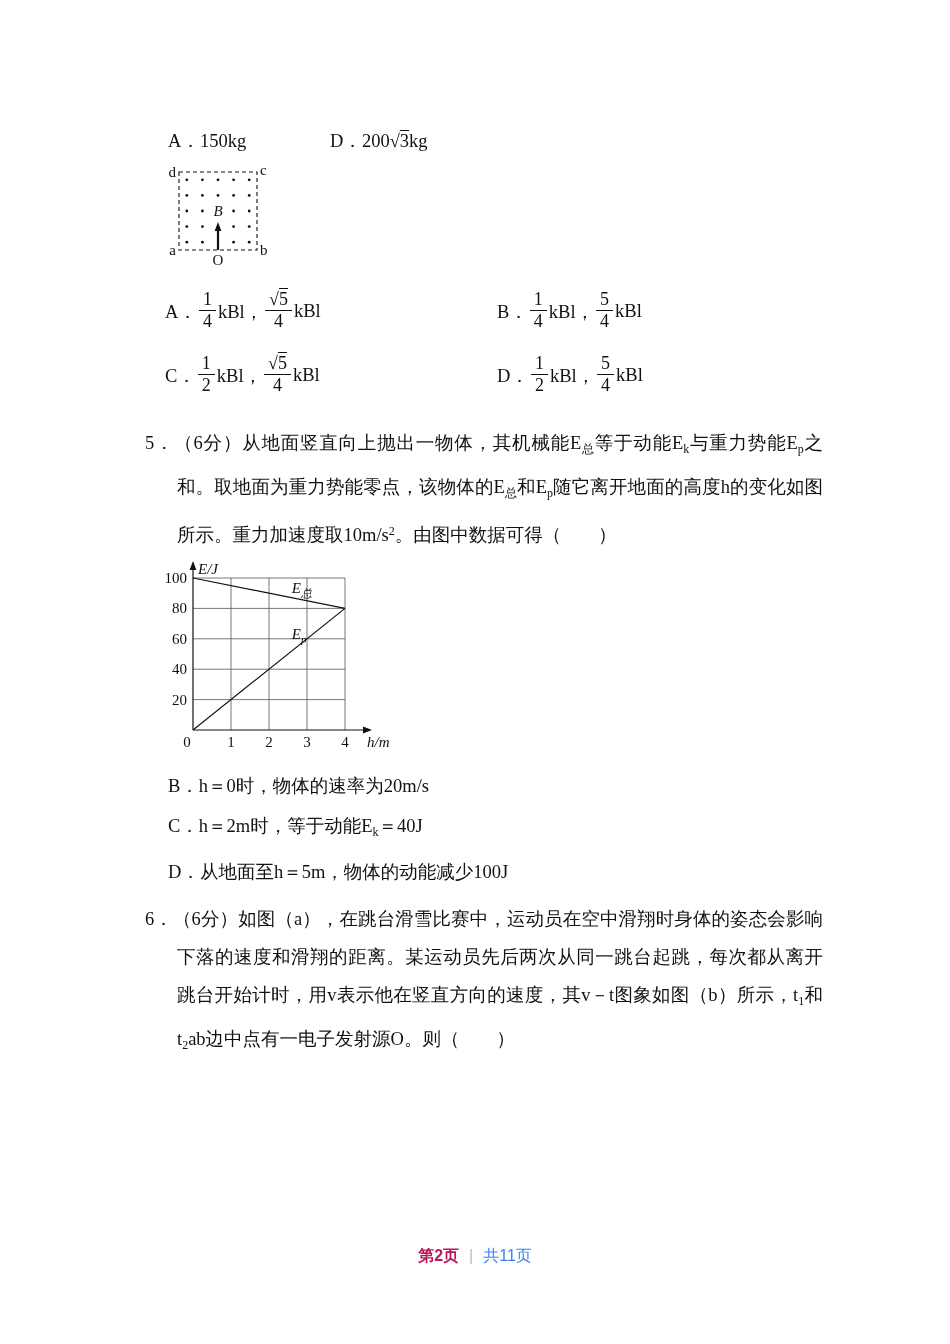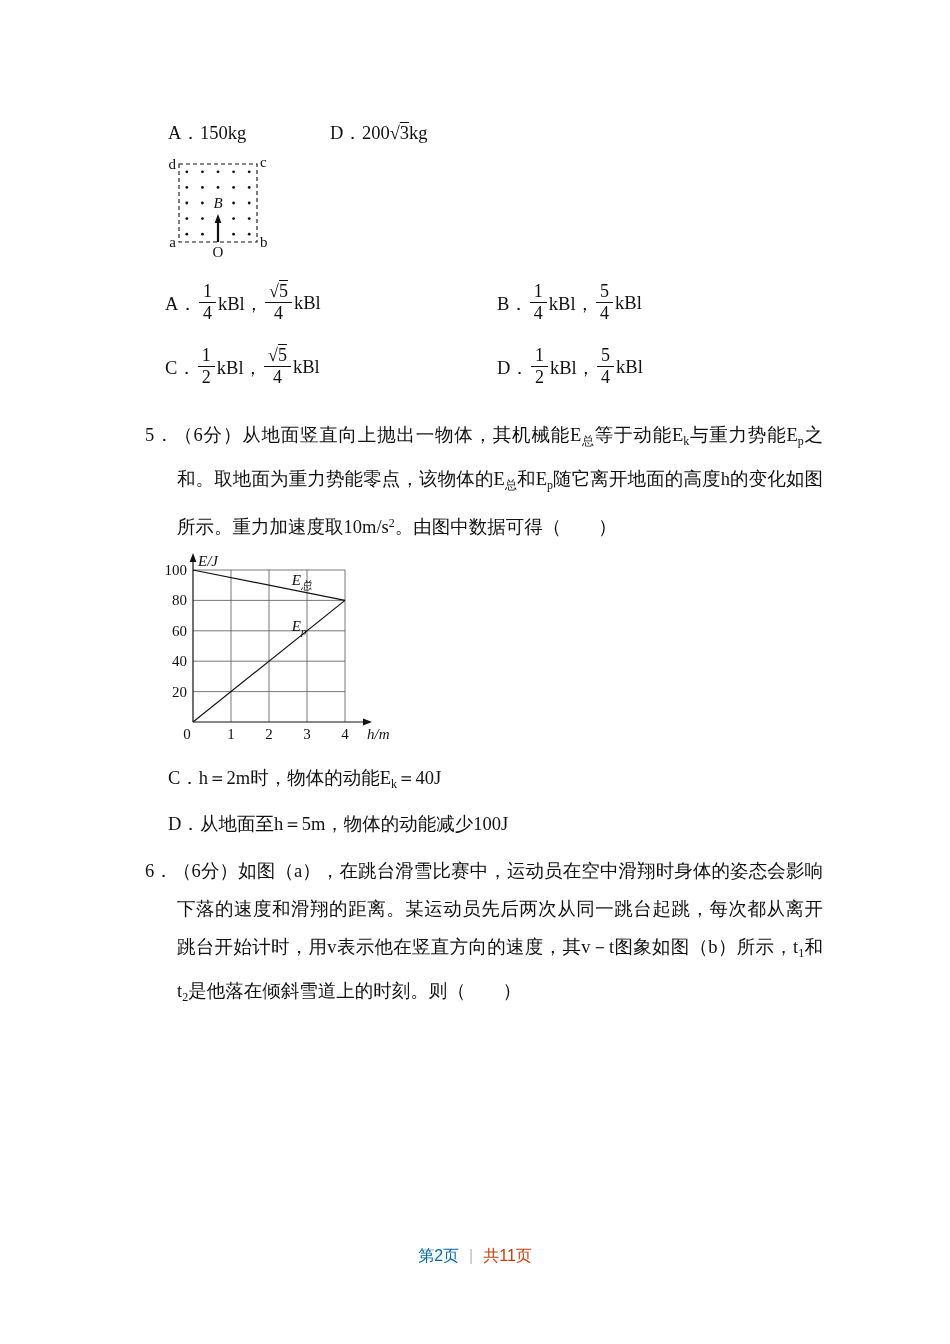--- a/index.html
+++ b/index.html
@@ -1,21 +1,21 @@
 <!DOCTYPE html>
 <html><head>
 <meta charset="utf-8">
 <style>
   html,body{margin:0;padding:0;}
   body{
     width:950px;height:1344px;position:relative;background:#ffffff;
     font-family:"Liberation Serif","DejaVu Serif",serif;
     font-size:18.5px;color:#111;overflow:hidden;
   }
-  .content{position:absolute;left:145px;top:8px;width:678px;}
+  .content{position:absolute;left:145px;top:16px;width:678px;}
   .para{text-align:justify;line-height:38px;padding-left:32px;text-indent:-32px;}
   .opt-row{display:flex;padding-left:23px;line-height:38px;margin-top:106px;}
   .opt-row .o1{width:162px;}
   .opt-row .o2{width:167px;}
   .opt-row .o3{width:160px;}
   .q4para{margin-top:34px;}
   .fig4{margin-top:2px;margin-left:20px;}
   .q4opts{margin-top:14px;}
   .q4row{display:flex;align-items:center;padding-left:20px;margin-bottom:10px;height:54px;}
   .q4row .c1{width:332px;}
@@ -26,23 +26,23 @@
   .ol{text-decoration:overline;}
   .sub{font-size:12px;vertical-align:-4px;}
   .sup{font-size:12px;vertical-align:6px;}
   .q5para{margin-top:22px;}
   .chart-wrap{margin-top:2px;}
   .opts-list{margin-top:10px;}
   .opt-line{padding-left:23px;line-height:40px;}
   .q6para{margin-top:8px;}
   .footer{position:absolute;top:1246px;left:0;width:950px;text-align:center;
     font-family:"Liberation Sans","DejaVu Sans",sans-serif;font-size:16px;}
-  .f-page{font-weight:normal;color:#0369a1;}
+  .f-page{font-weight:bold;color:#be185d;}
   .f-sep{color:#bbb;margin:0 10px;}
-  .f-total{color:#c2410c;}
+  .f-total{color:#3b82f6;}
   svg{display:block;}
   svg text{font-family:"Liberation Serif","DejaVu Serif",serif;fill:#111;}
 </style>
 </head>
 <body>
 
 <div class="content">
 
   <div class="opt-row">
     <div class="o1"><span>A．</span><span>150</span><span class="rad"></span><span class="ol"></span><span>kg</span></div>
@@ -175,23 +175,24 @@
         <text x="53" y="18" font-size="15" font-style="italic">E/J</text>
         <text x="222" y="191" font-size="15" font-style="italic" text-anchor="start">h/m</text>
         <polyline points="48,22 200,52.39999999999999" fill="none" stroke="#111" stroke-width="1.2"></polyline>
         <text x="146.8" y="37.19999999999999" font-size="15" font-style="italic"><tspan>E</tspan><tspan dy="4" font-size="11">总</tspan></text>
         <polyline points="48,174 200,52.39999999999999" fill="none" stroke="#111" stroke-width="1.2"></polyline>
         <text x="146.8" y="82.8" font-size="15" font-style="italic"><tspan>E</tspan><tspan dy="4" font-size="11">p</tspan></text>
       </svg>
   </div>
 
   <div class="opts-list">
-    <div class="opt-line"><span>C．</span><span>h＝2m时，物体的动能E</span><span class="sub">k</span><span>＝40J</span></div>
+    <div class="opt-line"><span>B．</span><span>h＝0时，物体的速率为20m/s</span></div>
+    <div class="opt-line"><span>C．</span><span>h＝2m时，等于动能E</span><span class="sub">k</span><span>＝40J</span></div>
     <div class="opt-line"><span>D．</span><span>从地面至h＝5m，物体的动能减少100J</span></div>
   </div>
 
-  <div class="para q6para"><span>6．</span><span>（6分）</span><span>如图（a），在跳台滑雪比赛中，运动员在空中滑翔时身体的姿态会影响下落的速度和滑翔的距离。某运动员先后两次从同一跳台起跳，每次都从离开跳台开始计时，用v表示他在竖直方向的速度，其v－t图象如图（b）所示，t</span><span class="sub">1</span><span>和t</span><span class="sub">2</span><span>是他落在倾斜雪道上的时刻。则（　　）</span></div>
+  <div class="para q6para"><span>6．</span><span>（6分）</span><span>如图（a），在跳台滑雪比赛中，运动员在空中滑翔时身体的姿态会影响下落的速度和滑翔的距离。某运动员先后两次从同一跳台起跳，每次都从离开跳台开始计时，用v表示他在竖直方向的速度，其v－t图象如图（b）所示，t</span><span class="sub">1</span><span>和t</span><span class="sub">2</span><span>ab边中点有一电子发射源O。则（　　）</span></div>
 
 </div>
 
 <div class="footer">
   <span class="f-page">第2页</span><span class="f-sep">|</span><span class="f-total">共11页</span>
 </div>
 
 </body></html>

